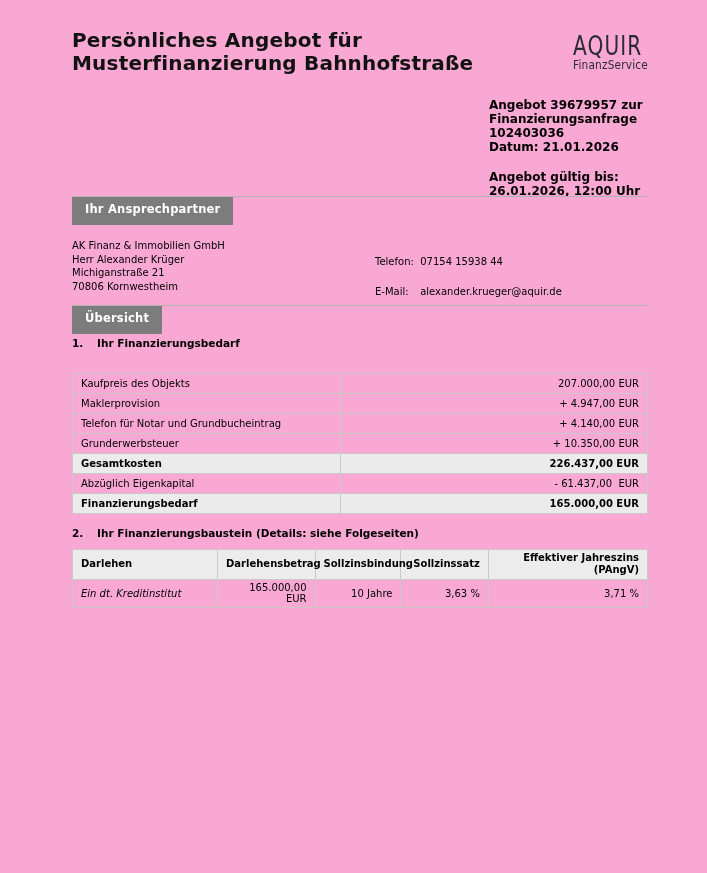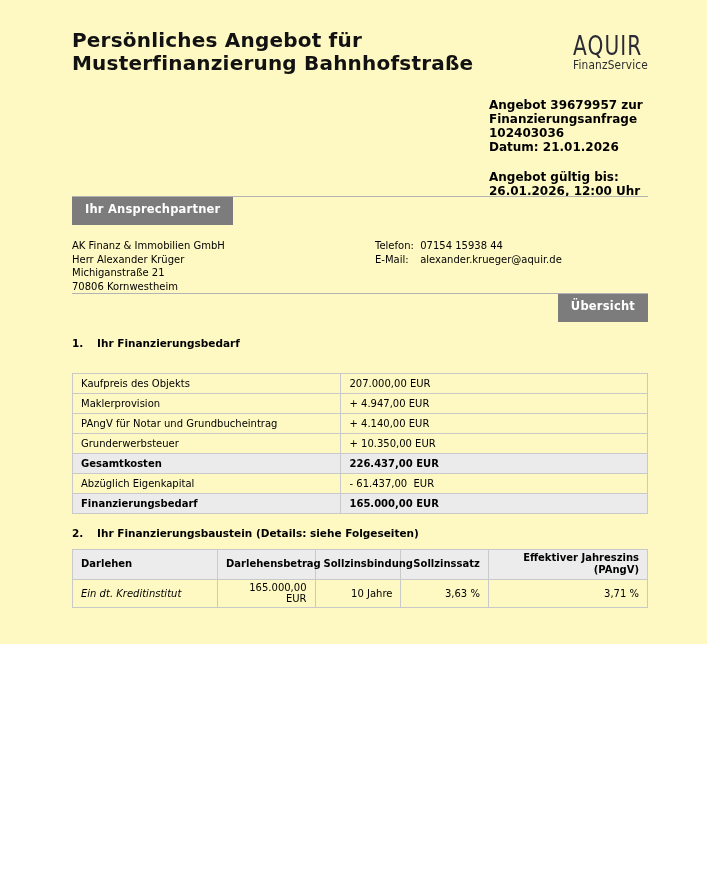--- a/index.html
+++ b/index.html
@@ -1,20 +1,20 @@
 <!DOCTYPE html>
 <html><head>
 <meta charset="utf-8">
 <style>
   html, body { margin: 0; padding: 0; background: #ffffff; }
   .page {
     position: relative;
     width: 707px;
-    height: 644px;
-    background: #fef9c3;
+    height: 873px;
+    background: #f9a8d4;
     font-family: "DejaVu Sans", "Liberation Sans", sans-serif;
     color: #000000;
     overflow: hidden;
   }
 
   
   .doc-title {
     position: absolute;
     left: 72px;
     top: 29px;
@@ -89,20 +89,21 @@
   .contact-detail {
     position: absolute;
     left: 375px;
     top: 239px;
     font-size: 10px;
     line-height: 14px;
   }
   .contact-detail .lbl {
     display: inline-block;
     width: 42px;
+    margin-top: 16px;
   }
 
   
   .sec-heading {
     position: absolute;
     left: 72px;
     font-size: 10.5px;
     font-weight: bold;
   }
   .sec-heading .num {
@@ -120,21 +121,21 @@
     table-layout: fixed;
     padding-left: 48px;
   }
   td, th {
     border: 1px solid #c9c9c9;
     padding: 2px 8px 3px 8px;
     vertical-align: middle;
   }
   .fin-table td { height: 14px; }
   .fin-table .c-label { width: 46.5%; text-align: left; }
-  .fin-table .c-value { width: 53.5%; white-space: pre; }
+  .fin-table .c-value { width: 53.5%; text-align: right; white-space: pre; }
   .fin-table tr.hl td {
     background: #ebebeb;
     font-weight: bold;
   }
   .loan-table th {
     background: #ececec;
     font-weight: bold;
     text-align: right;
     height: 24px;
     line-height: 12px;
@@ -186,40 +187,40 @@
     <div>
       <span class="lbl">Telefon:</span>
       <span>07154 15938 44</span>
     </div>
     <div>
       <span class="lbl">E-Mail:</span>
       <span>alexander.krueger@aquir.de</span>
     </div>
   </div>
 
-  <div class="section-band" style="top:293px;text-align:right;">
+  <div class="section-band" style="top:305px;">
     <div class="badge">Übersicht</div>
   </div>
 
   <div class="sec-heading" style="top:337px;">
     <span class="num">1.</span><span>Ihr Finanzierungsbedarf</span>
   </div>
 
   <table class="fin-table" style="top:373px;">
     <tbody>
       <tr>
         <td class="c-label">Kaufpreis des Objekts</td>
         <td class="c-value">207.000,00 EUR</td>
       </tr>
       <tr>
         <td class="c-label">Maklerprovision</td>
         <td class="c-value">+ 4.947,00 EUR</td>
       </tr>
       <tr>
-        <td class="c-label">PAngV für Notar und Grundbucheintrag</td>
+        <td class="c-label">Telefon für Notar und Grundbucheintrag</td>
         <td class="c-value">+ 4.140,00 EUR</td>
       </tr>
       <tr>
         <td class="c-label">Grunderwerbsteuer</td>
         <td class="c-value">+ 10.350,00 EUR</td>
       </tr>
       <tr class="hl">
         <td class="c-label">Gesamtkosten</td>
         <td class="c-value">226.437,00 EUR</td>
       </tr>

